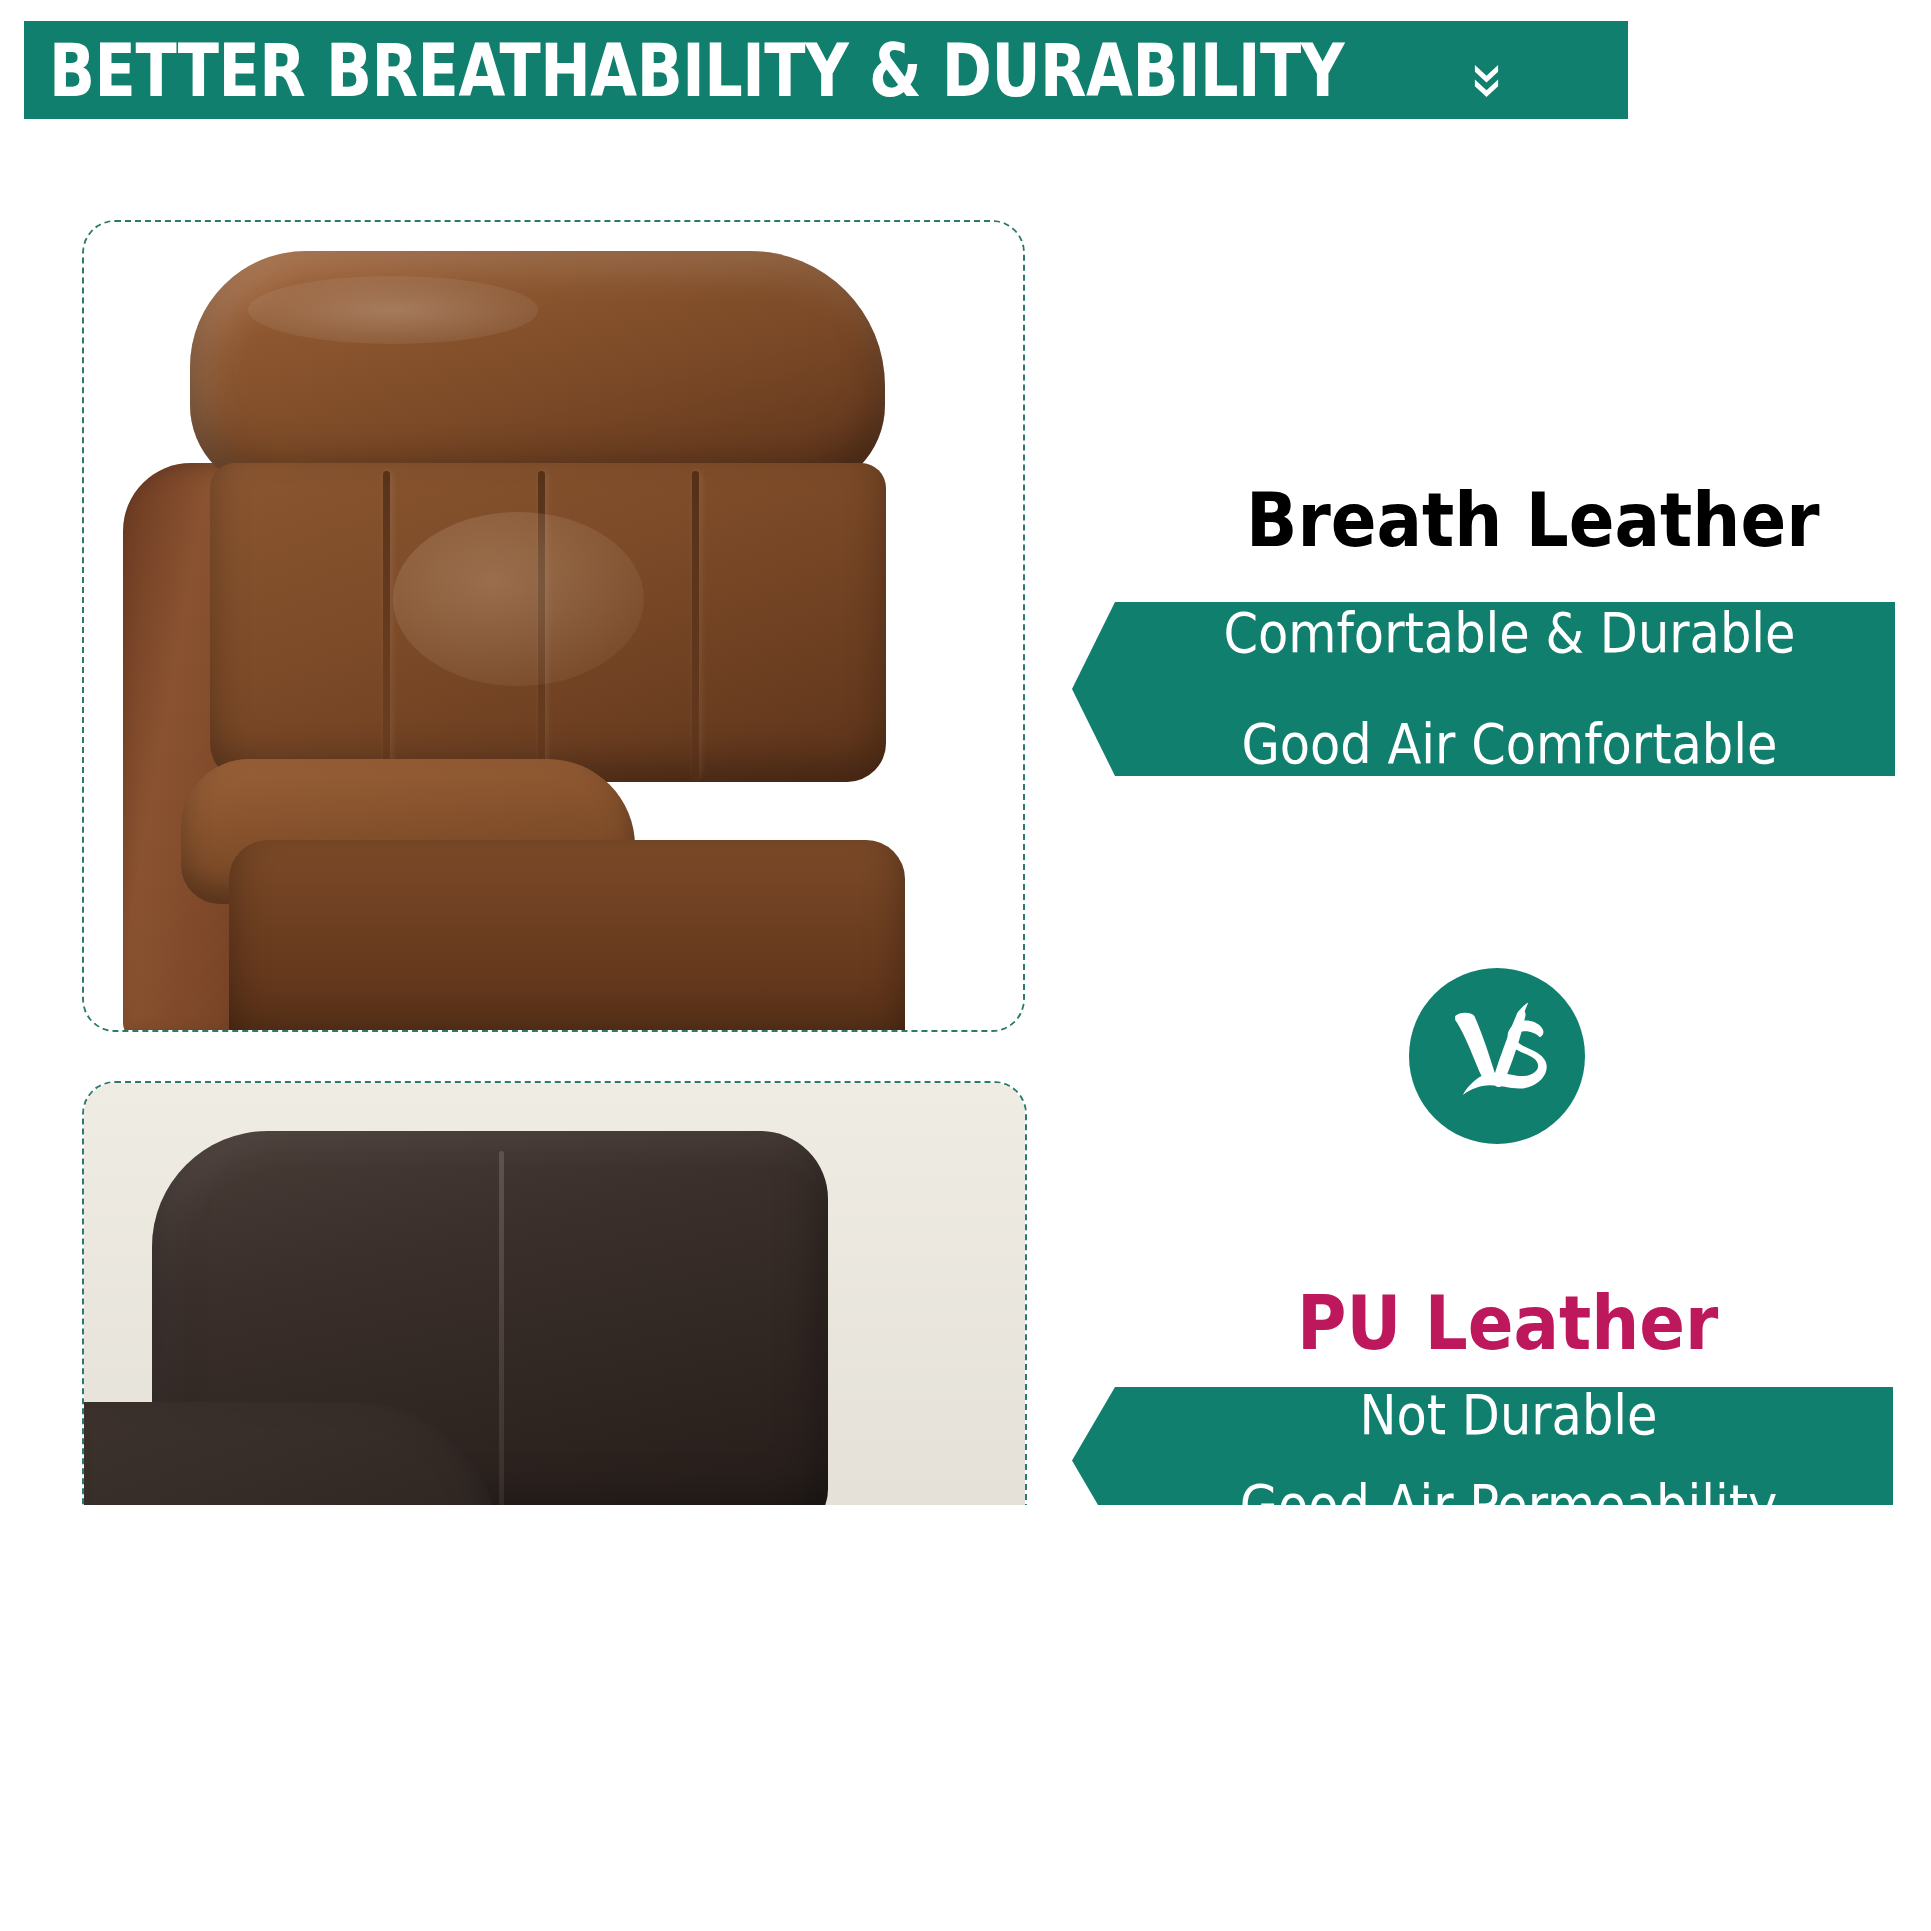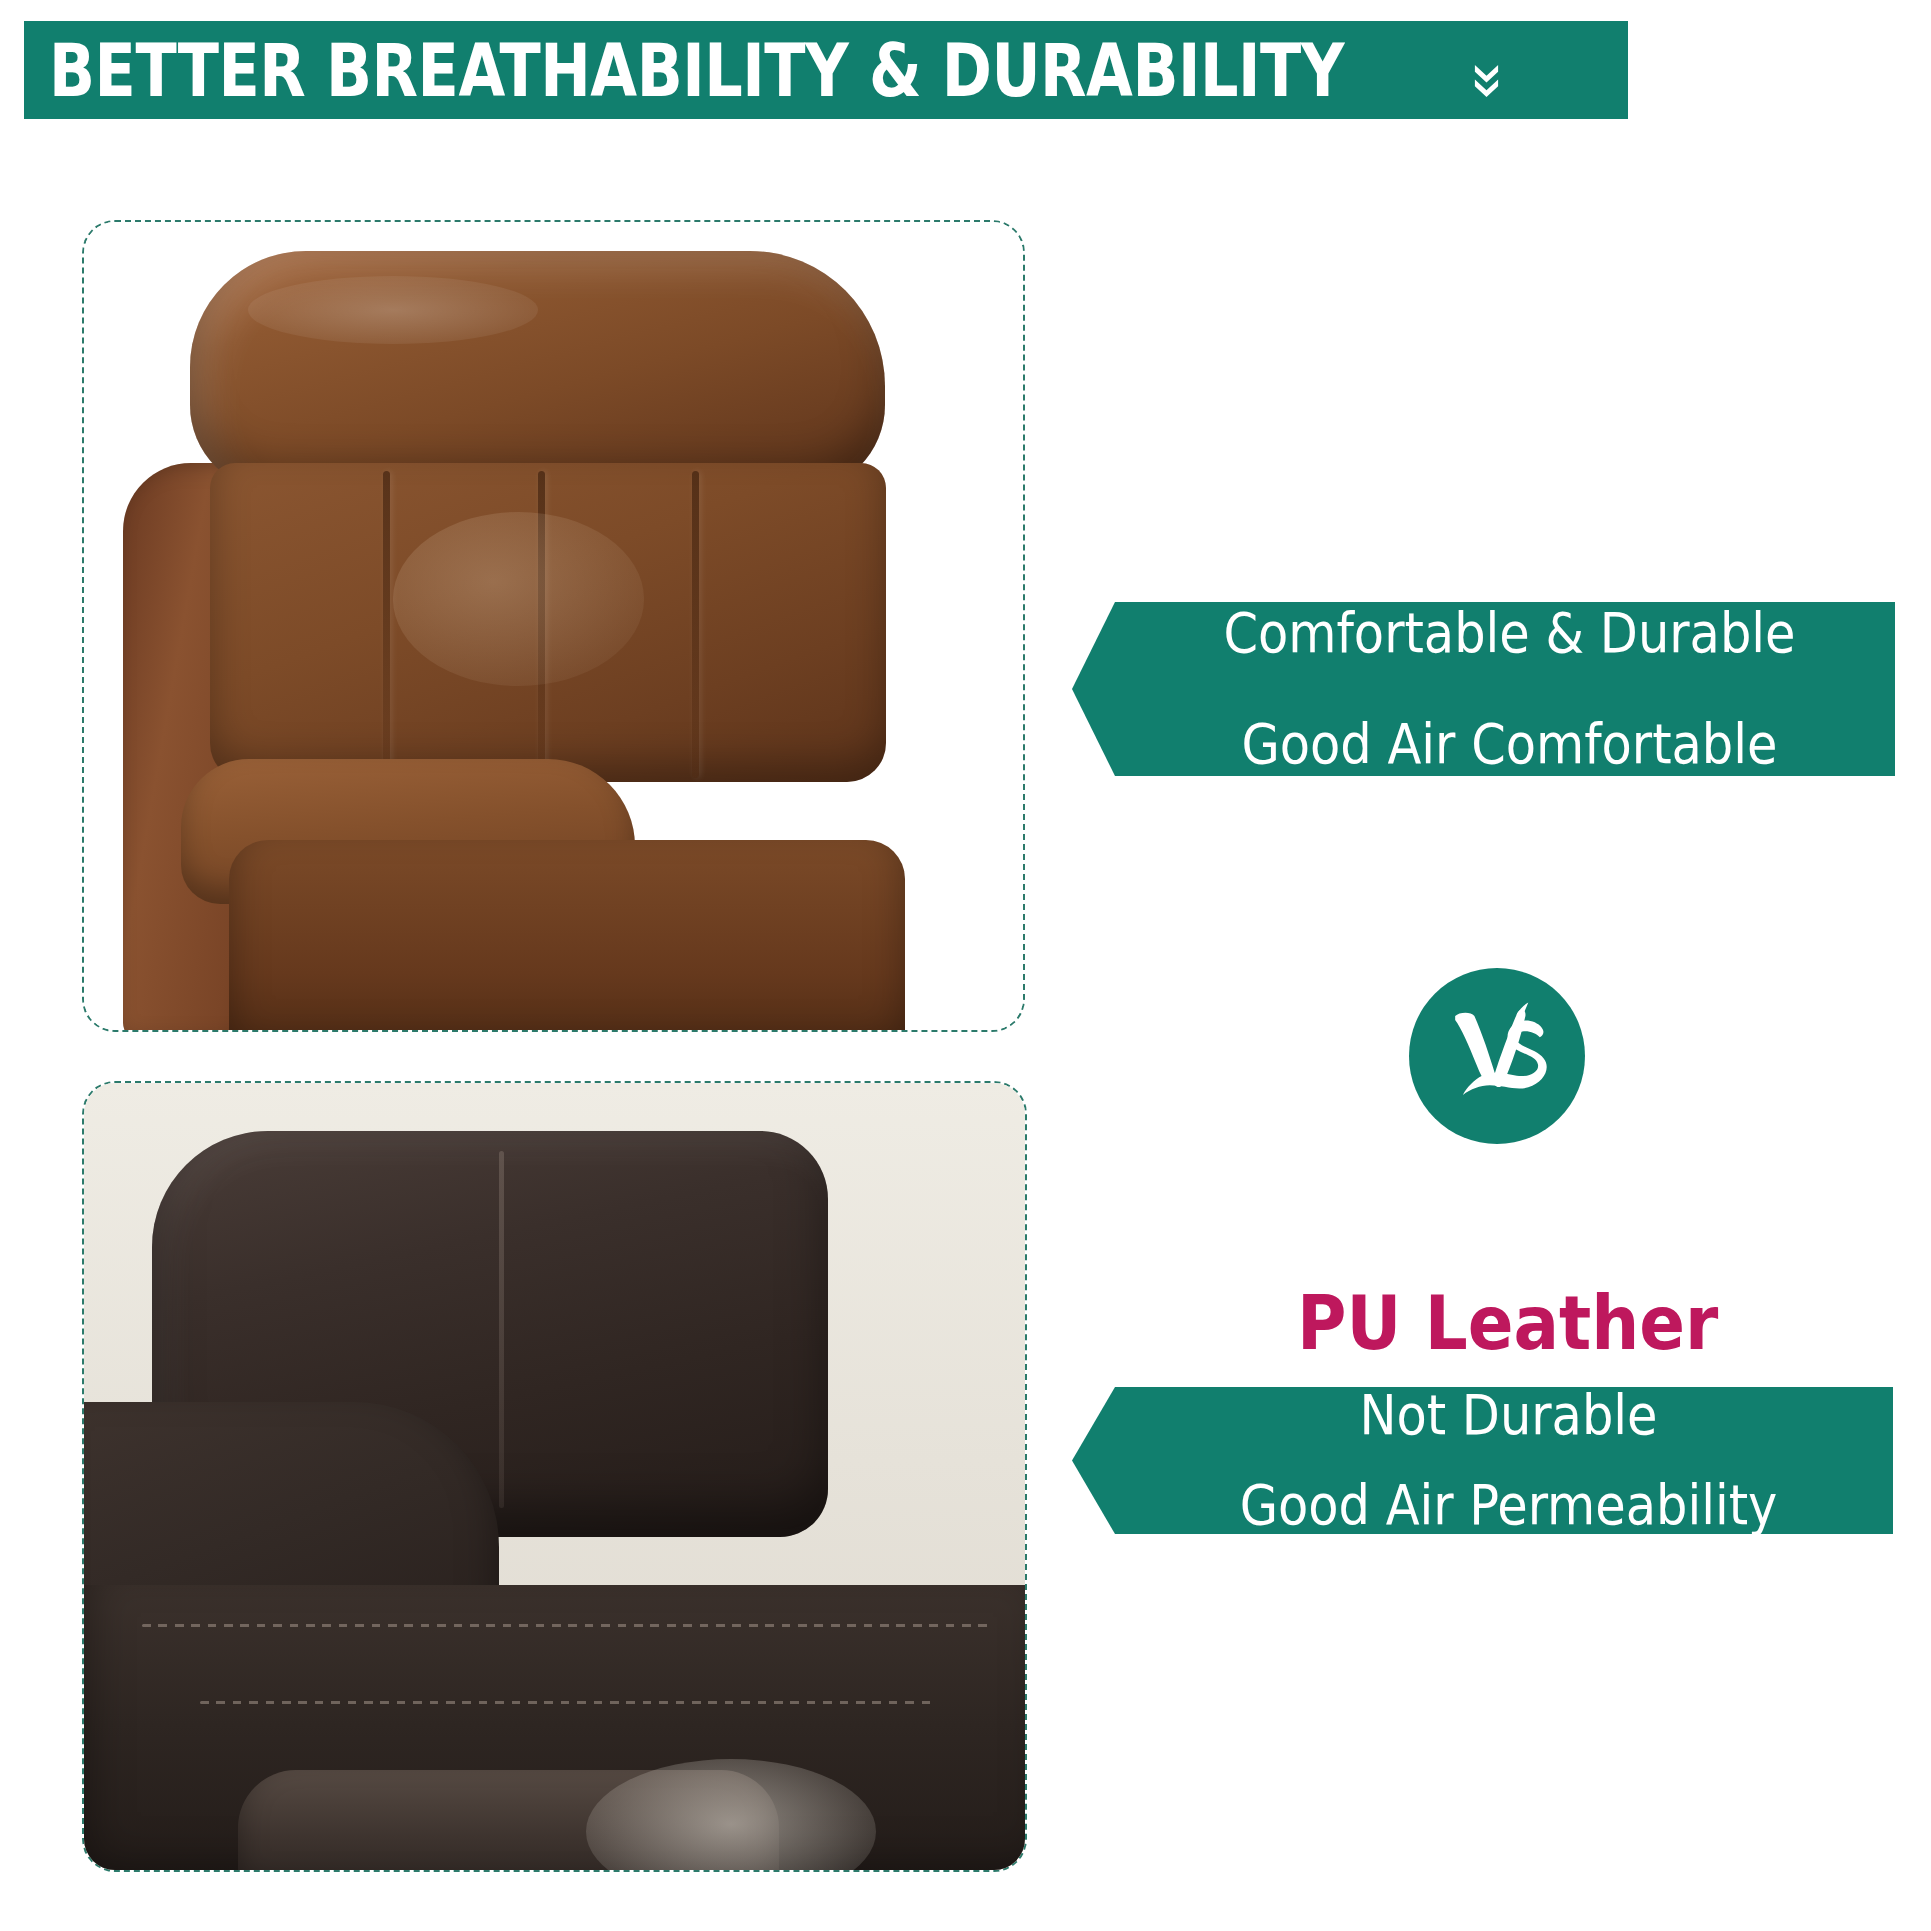--- a/index.html
+++ b/index.html
@@ -7,21 +7,21 @@
     margin: 0;
     padding: 0;
     background: #ffffff;
   }
   body {
     font-family: "Liberation Sans", sans-serif;
   }
   #page {
     position: relative;
     width: 1931px;
-    height: 1931px;
+    height: 1505px;
     background: #ffffff;
     overflow: hidden;
     border-radius: 13px;
   }
 
   
   .header-bar {
     position: absolute;
     left: 24px;
     top: 21px;
@@ -295,20 +295,21 @@
         <div class="lb-arm"></div>
         <div class="lb-seat"></div>
         <div class="lb-stitch" style="left:58px; top:541px; width:850px;"></div>
         <div class="lb-stitch" style="left:116px; top:618px; width:734px;"></div>
         <div class="lb-footrest"></div>
         <div class="lb-sheen"></div>
       </div>
     </div>
   </div>
 
+  <div class="leather-heading" id="heading-breath" style="color: rgb(0, 0, 0);">Breath Leather</div>
 
   <div class="callout" id="callout-breath" style="color: rgb(255, 255, 255); gap: 47px;">
     <span class="callout-line">Comfortable &amp; Durable</span>
     <span class="callout-line">Good Air Comfortable</span>
   </div>
 
   <div class="vs-badge">
     <svg width="127" height="127" viewBox="0 0 132 132" aria-hidden="true">
 
       <path d="M22 24 C26 20 38 19 42 24 C50 42 58 66 64 86 C66 92 62 97 57 95

